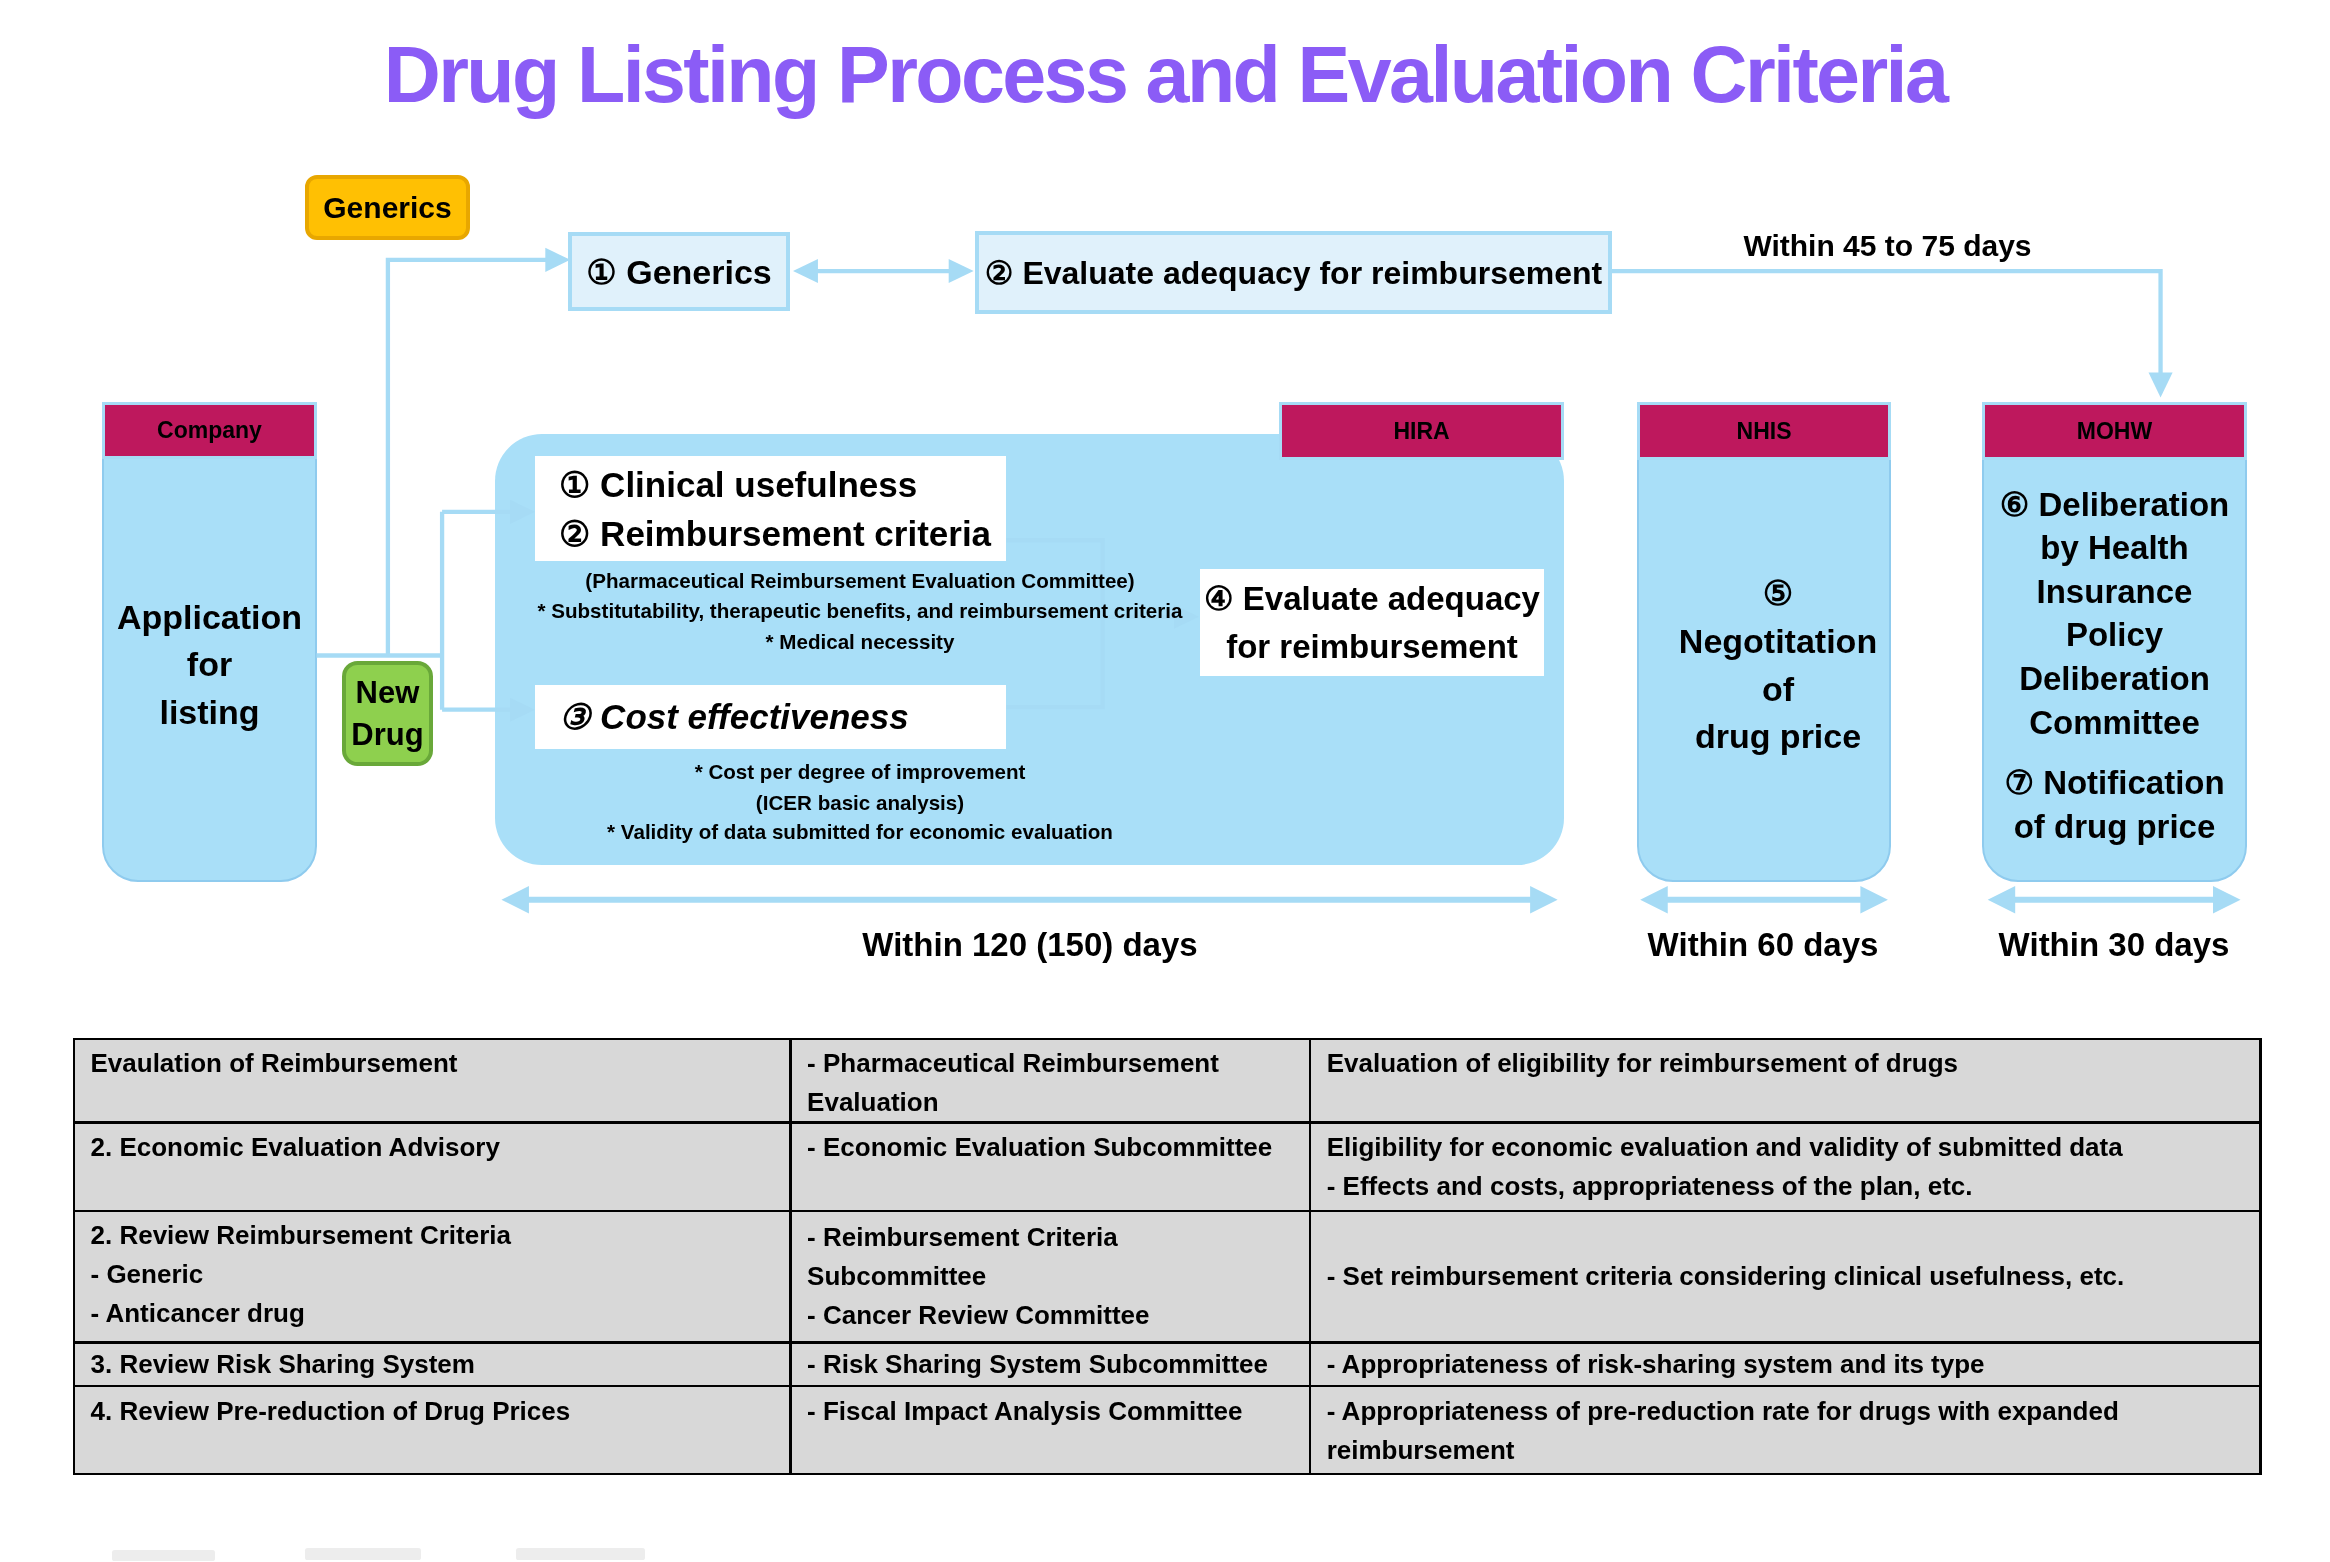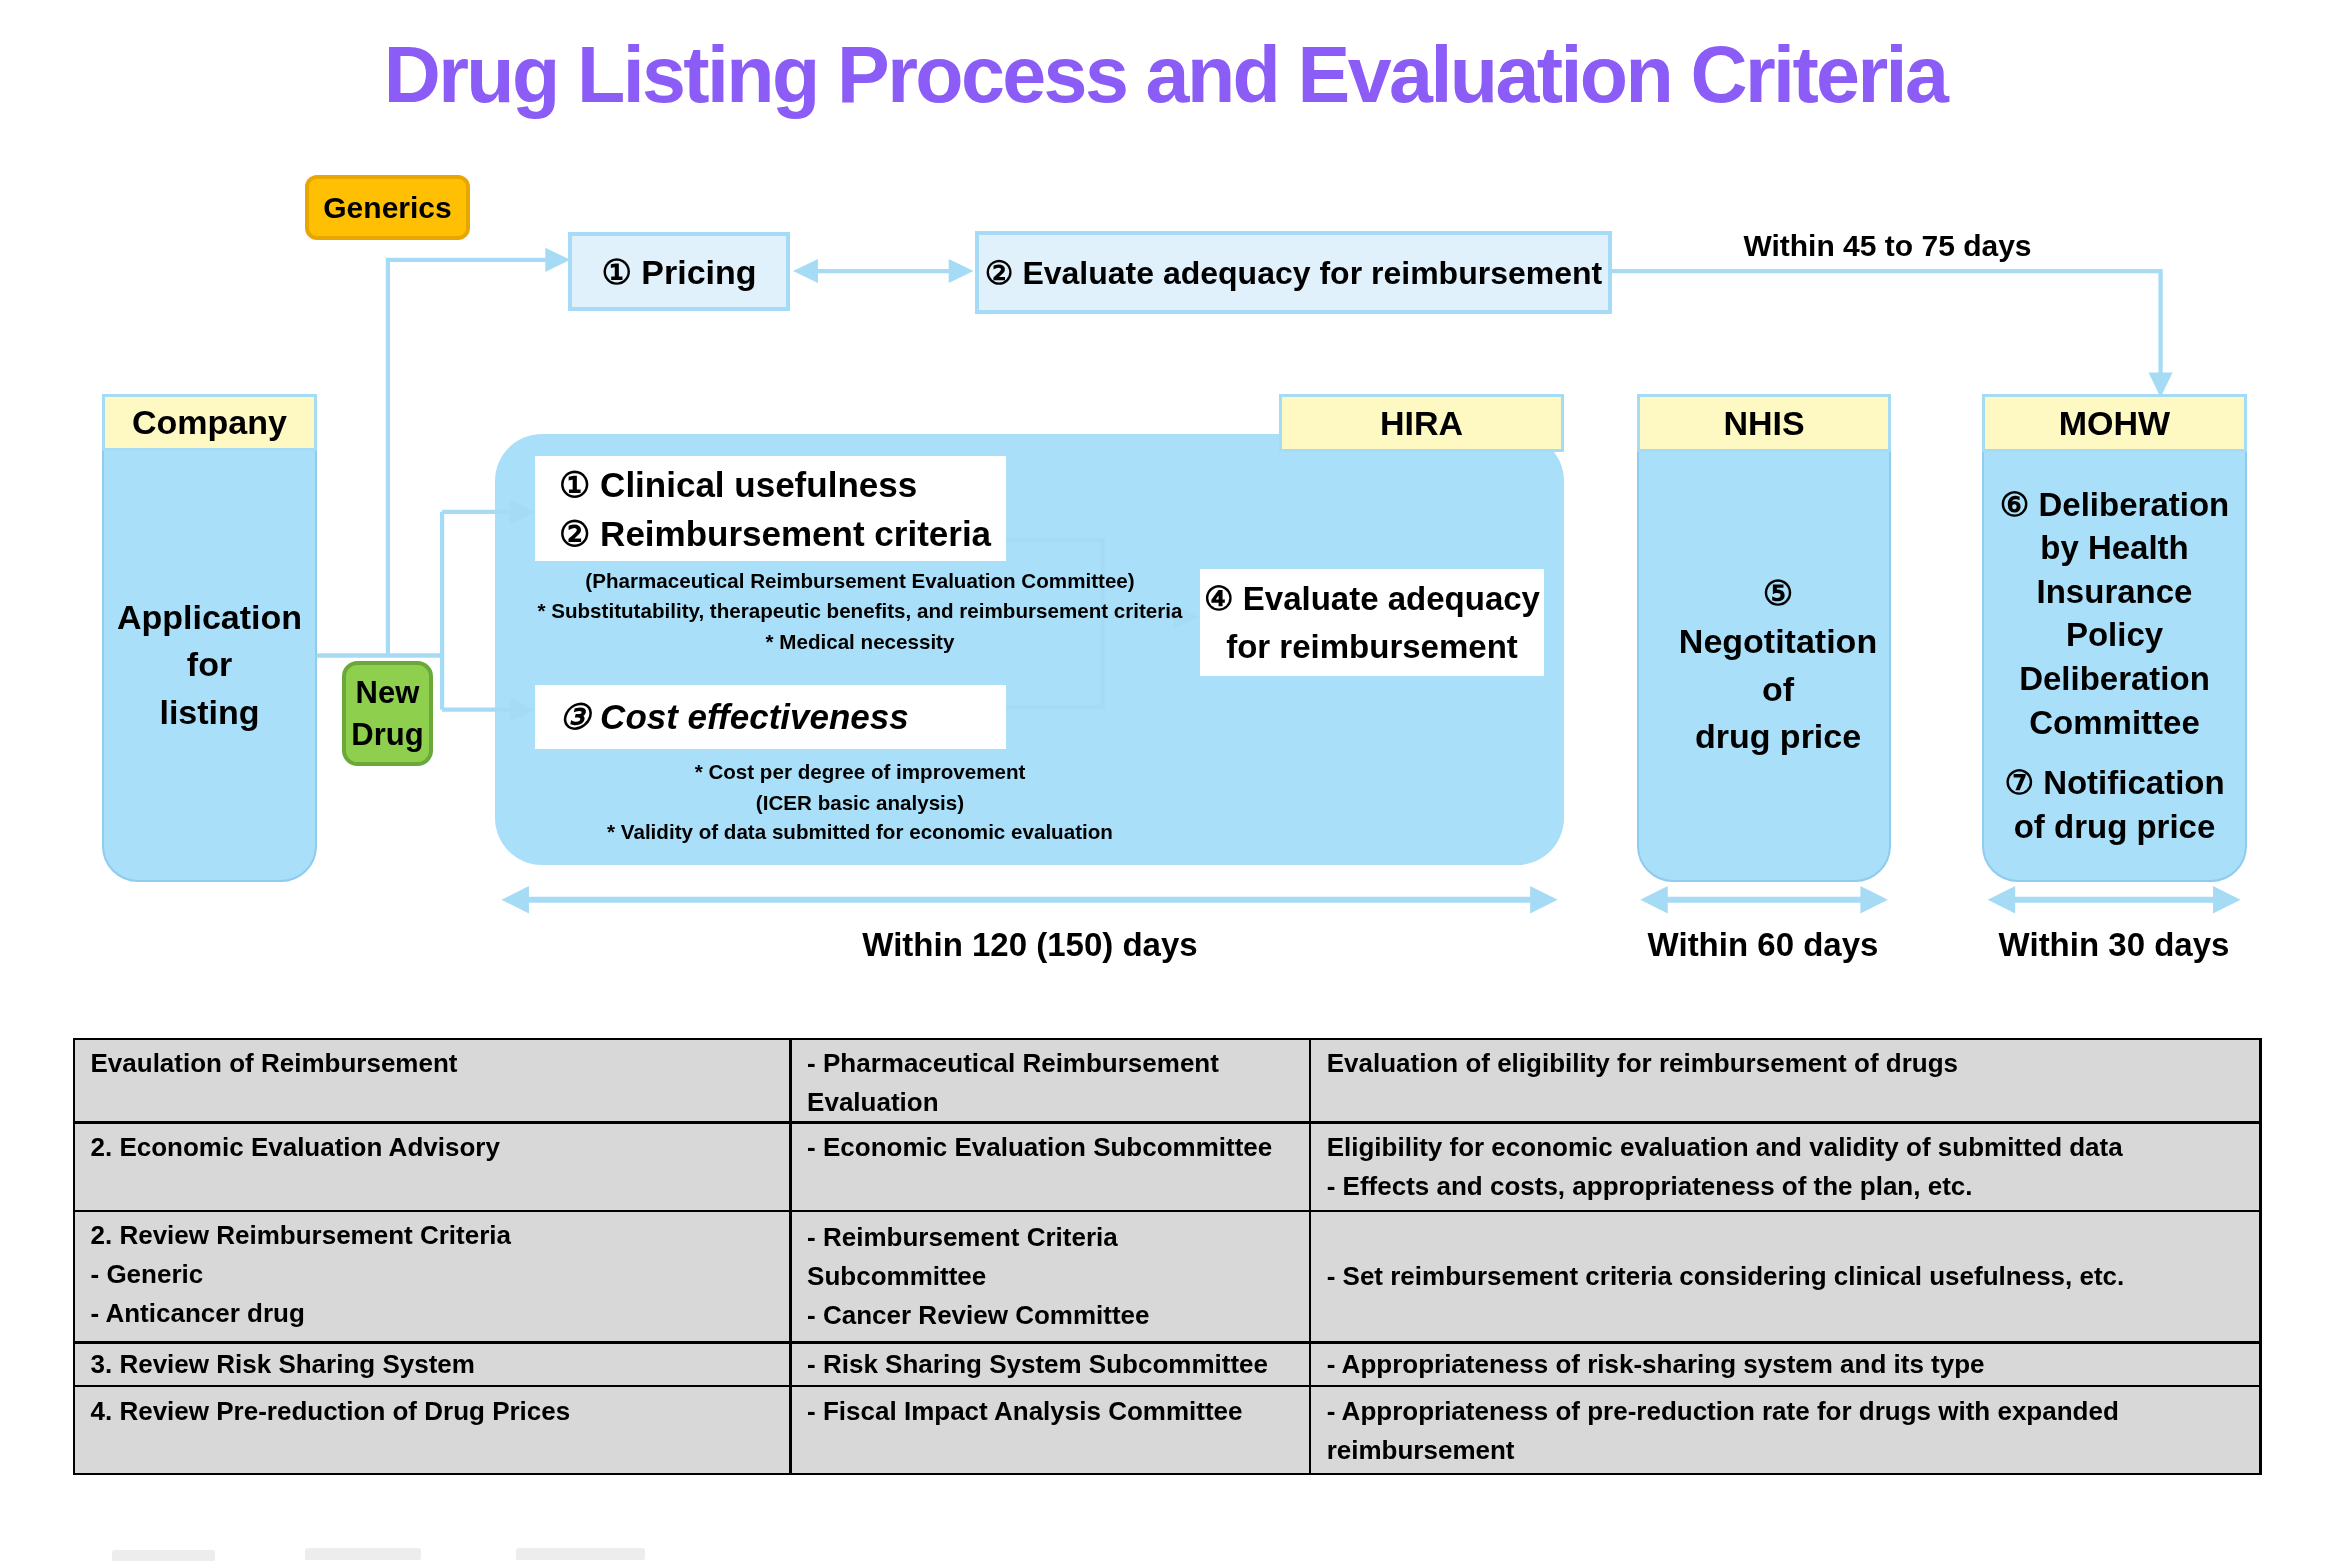--- a/index.html
+++ b/index.html
@@ -18,22 +18,22 @@
   #newdrug{left:342px;top:661px;width:91px;height:105px;background:#8ED04E;
            border:4.3px solid #69A839;border-radius:15.5px;font-size:31px;line-height:1.35;}
 
   .flowbox{display:flex;align-items:center;justify-content:center;background:#E0F1FB;
            border:4.3px solid #A6DBF5;font-weight:bold;z-index:4;}
   #pricing{left:568px;top:232px;width:222px;height:79px;font-size:34px;}
   #evalbox{left:975px;top:231px;width:637px;height:83px;font-size:32px;}
 
   #dur4575{left:1707px;top:229px;width:361px;text-align:center;font-size:30px;font-weight:bold;}
 
-  .hdr{display:flex;align-items:center;justify-content:center;background:#fef9c3;
-       border:3.4px solid #A6DBF5;font-size:34px;font-weight:bold;z-index:4;}
+  .hdr{display:flex;align-items:center;justify-content:center;background:#be185d;
+       border:3.4px solid #A6DBF5;font-size:23px;font-weight:bold;z-index:4;margin-top:8px;}
   #company-hdr{left:102px;top:394px;width:215px;height:57px;}
   #hira-hdr{left:1279px;top:394px;width:285px;height:58px;}
   #nhis-hdr{left:1637px;top:394px;width:254px;height:58px;}
   #mohw-hdr{left:1982px;top:394px;width:265px;height:58px;}
 
   .bluebody{background:#A9DFF8;border:2.6px solid #8FCBEE;z-index:2;
             display:flex;flex-direction:column;align-items:center;justify-content:center;
             text-align:center;font-weight:bold;}
   #company-body{left:102px;top:448px;width:215px;height:434px;border-radius:0 0 36px 36px;
                 font-size:34px;line-height:1.4;}
@@ -113,21 +113,21 @@
       <polygon points="2195,1046 2163,1030 2163,1062"></polygon>
       <polygon points="2311,1046 2343,1030 2343,1062"></polygon>
       <polygon points="2605,1046 2573,1030 2573,1062"></polygon>
     </g>
   </svg>
 
   <div id="generics" class="abs badge">Generics</div>
   <div id="newdrug" class="abs badge pre">New
 Drug</div>
 
-  <div id="pricing" class="abs flowbox">① Pricing</div>
+  <div id="pricing" class="abs flowbox">① Generics</div>
   <div id="evalbox" class="abs flowbox">② Evaluate adequacy for reimbursement</div>
   <div id="dur4575" class="abs">Within 45 to 75 days</div>
 
   <div id="company-hdr" class="abs hdr">Company</div>
   <div id="company-body" class="abs bluebody pre">Application
 for
 listing</div>
 
   <div id="hira-hdr" class="abs hdr">HIRA</div>
   <div id="clinbox" class="abs whitebox pre">① Clinical usefulness

